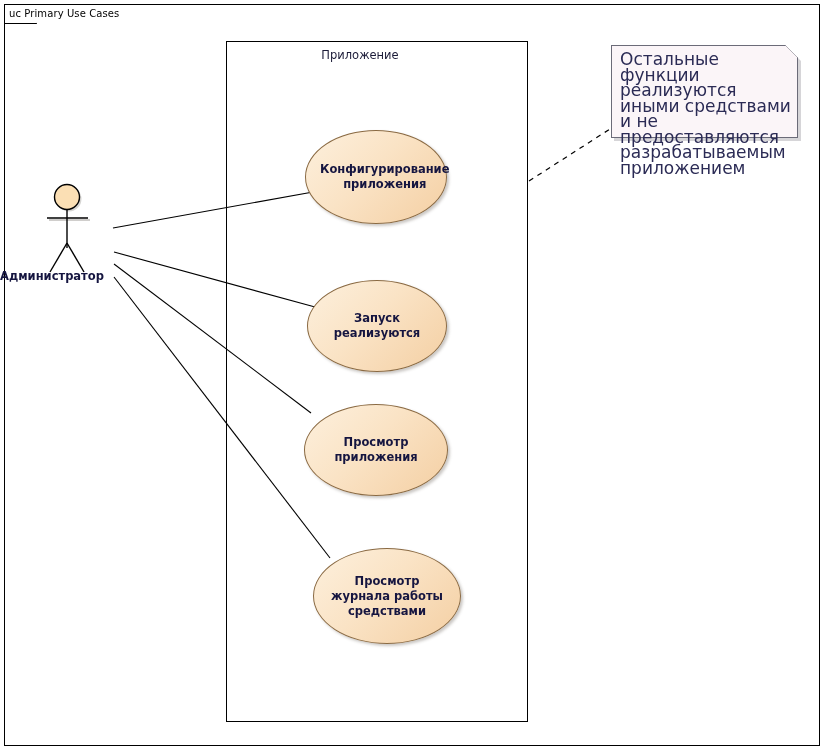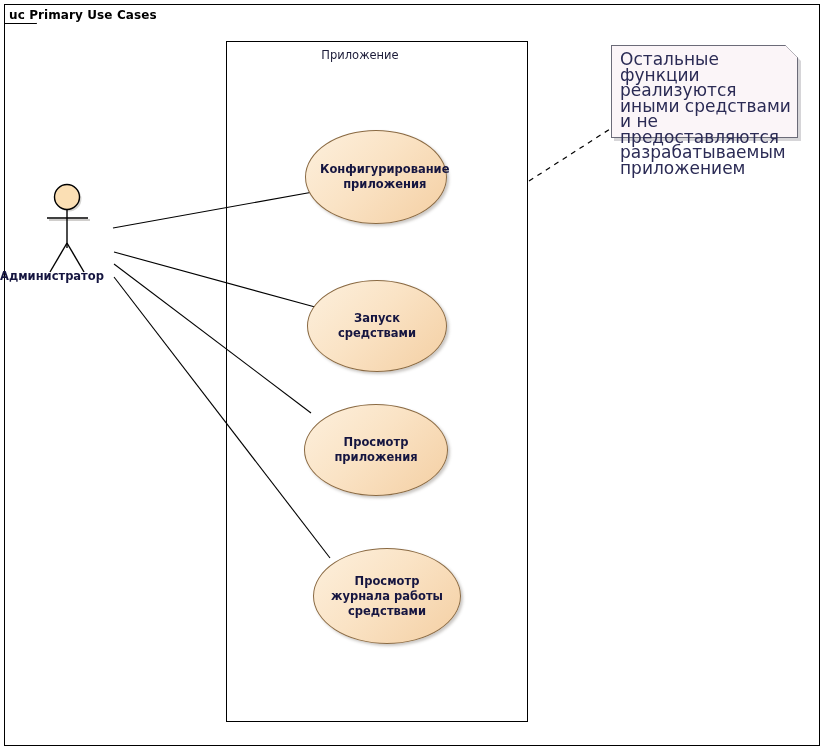--- a/index.html
+++ b/index.html
@@ -53,22 +53,22 @@
   }
   .frame-tab-inner {
     position: absolute;
     left: 5px;
     top: 5px;
     height: 19px;
     width: 146px;
     pointer-events: none;
   }
   .frame-tab-label {
-    font-size: 12px;
-    font-weight: bold;
+    font-size: 10px;
+    font-weight: normal;
     color: #000000;
     letter-spacing: 0.1px;
     white-space: nowrap;
   }
 
   
   .vector-layer {
     position: absolute;
     left: 0;
     top: 0;
@@ -206,21 +206,21 @@
     </g>
   </svg>
 
   <div class="actor-label">Администратор</div>
 
   <div class="usecase" style="left:305px; top:130px; width:142px; height:94px;">
     <span class="usecase-label">Конфигурирование приложения</span>
   </div>
 
   <div class="usecase" style="left:307px; top:280px; width:140px; height:92px;">
-    <span class="usecase-label">Запуск средствами</span>
+    <span class="usecase-label">Запуск реализуются</span>
   </div>
 
   <div class="usecase" style="left:304px; top:404px; width:144px; height:92px;">
     <span class="usecase-label">Просмотр приложения</span>
   </div>
 
   <div class="usecase" style="left:313px; top:548px; width:148px; height:96px;">
     <span class="usecase-label">Просмотр журнала работы средствами</span>
   </div>
 

